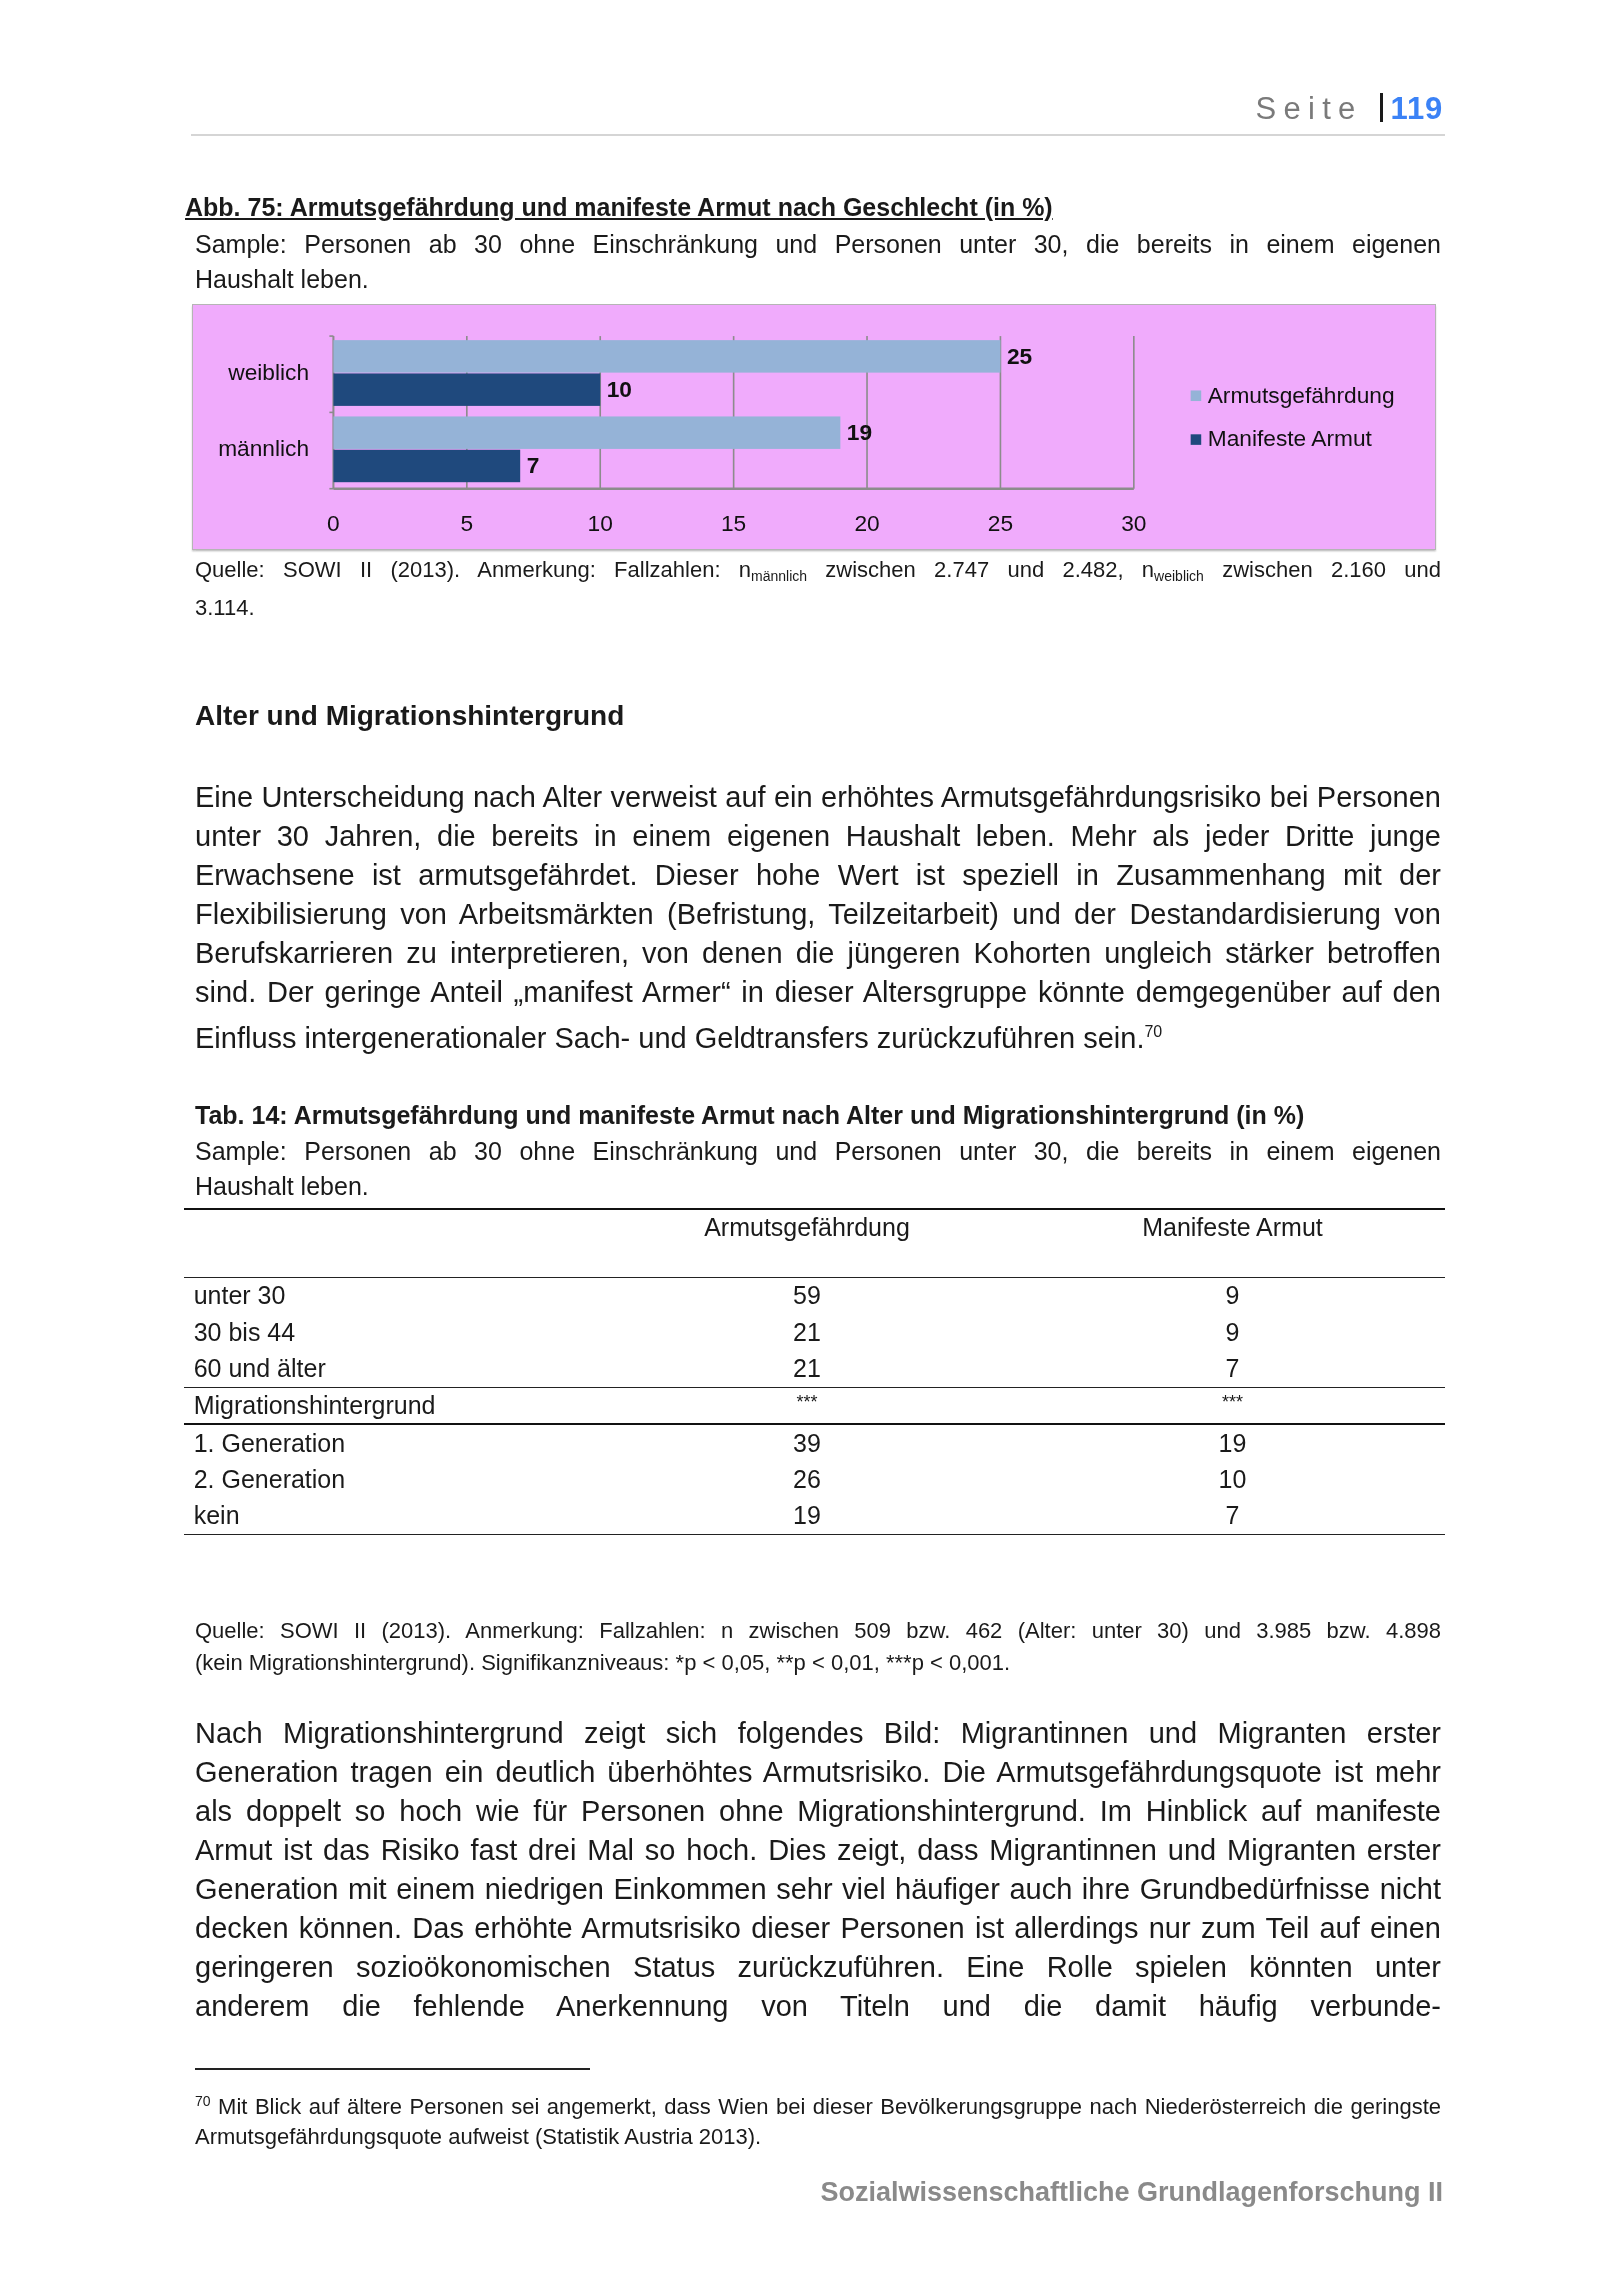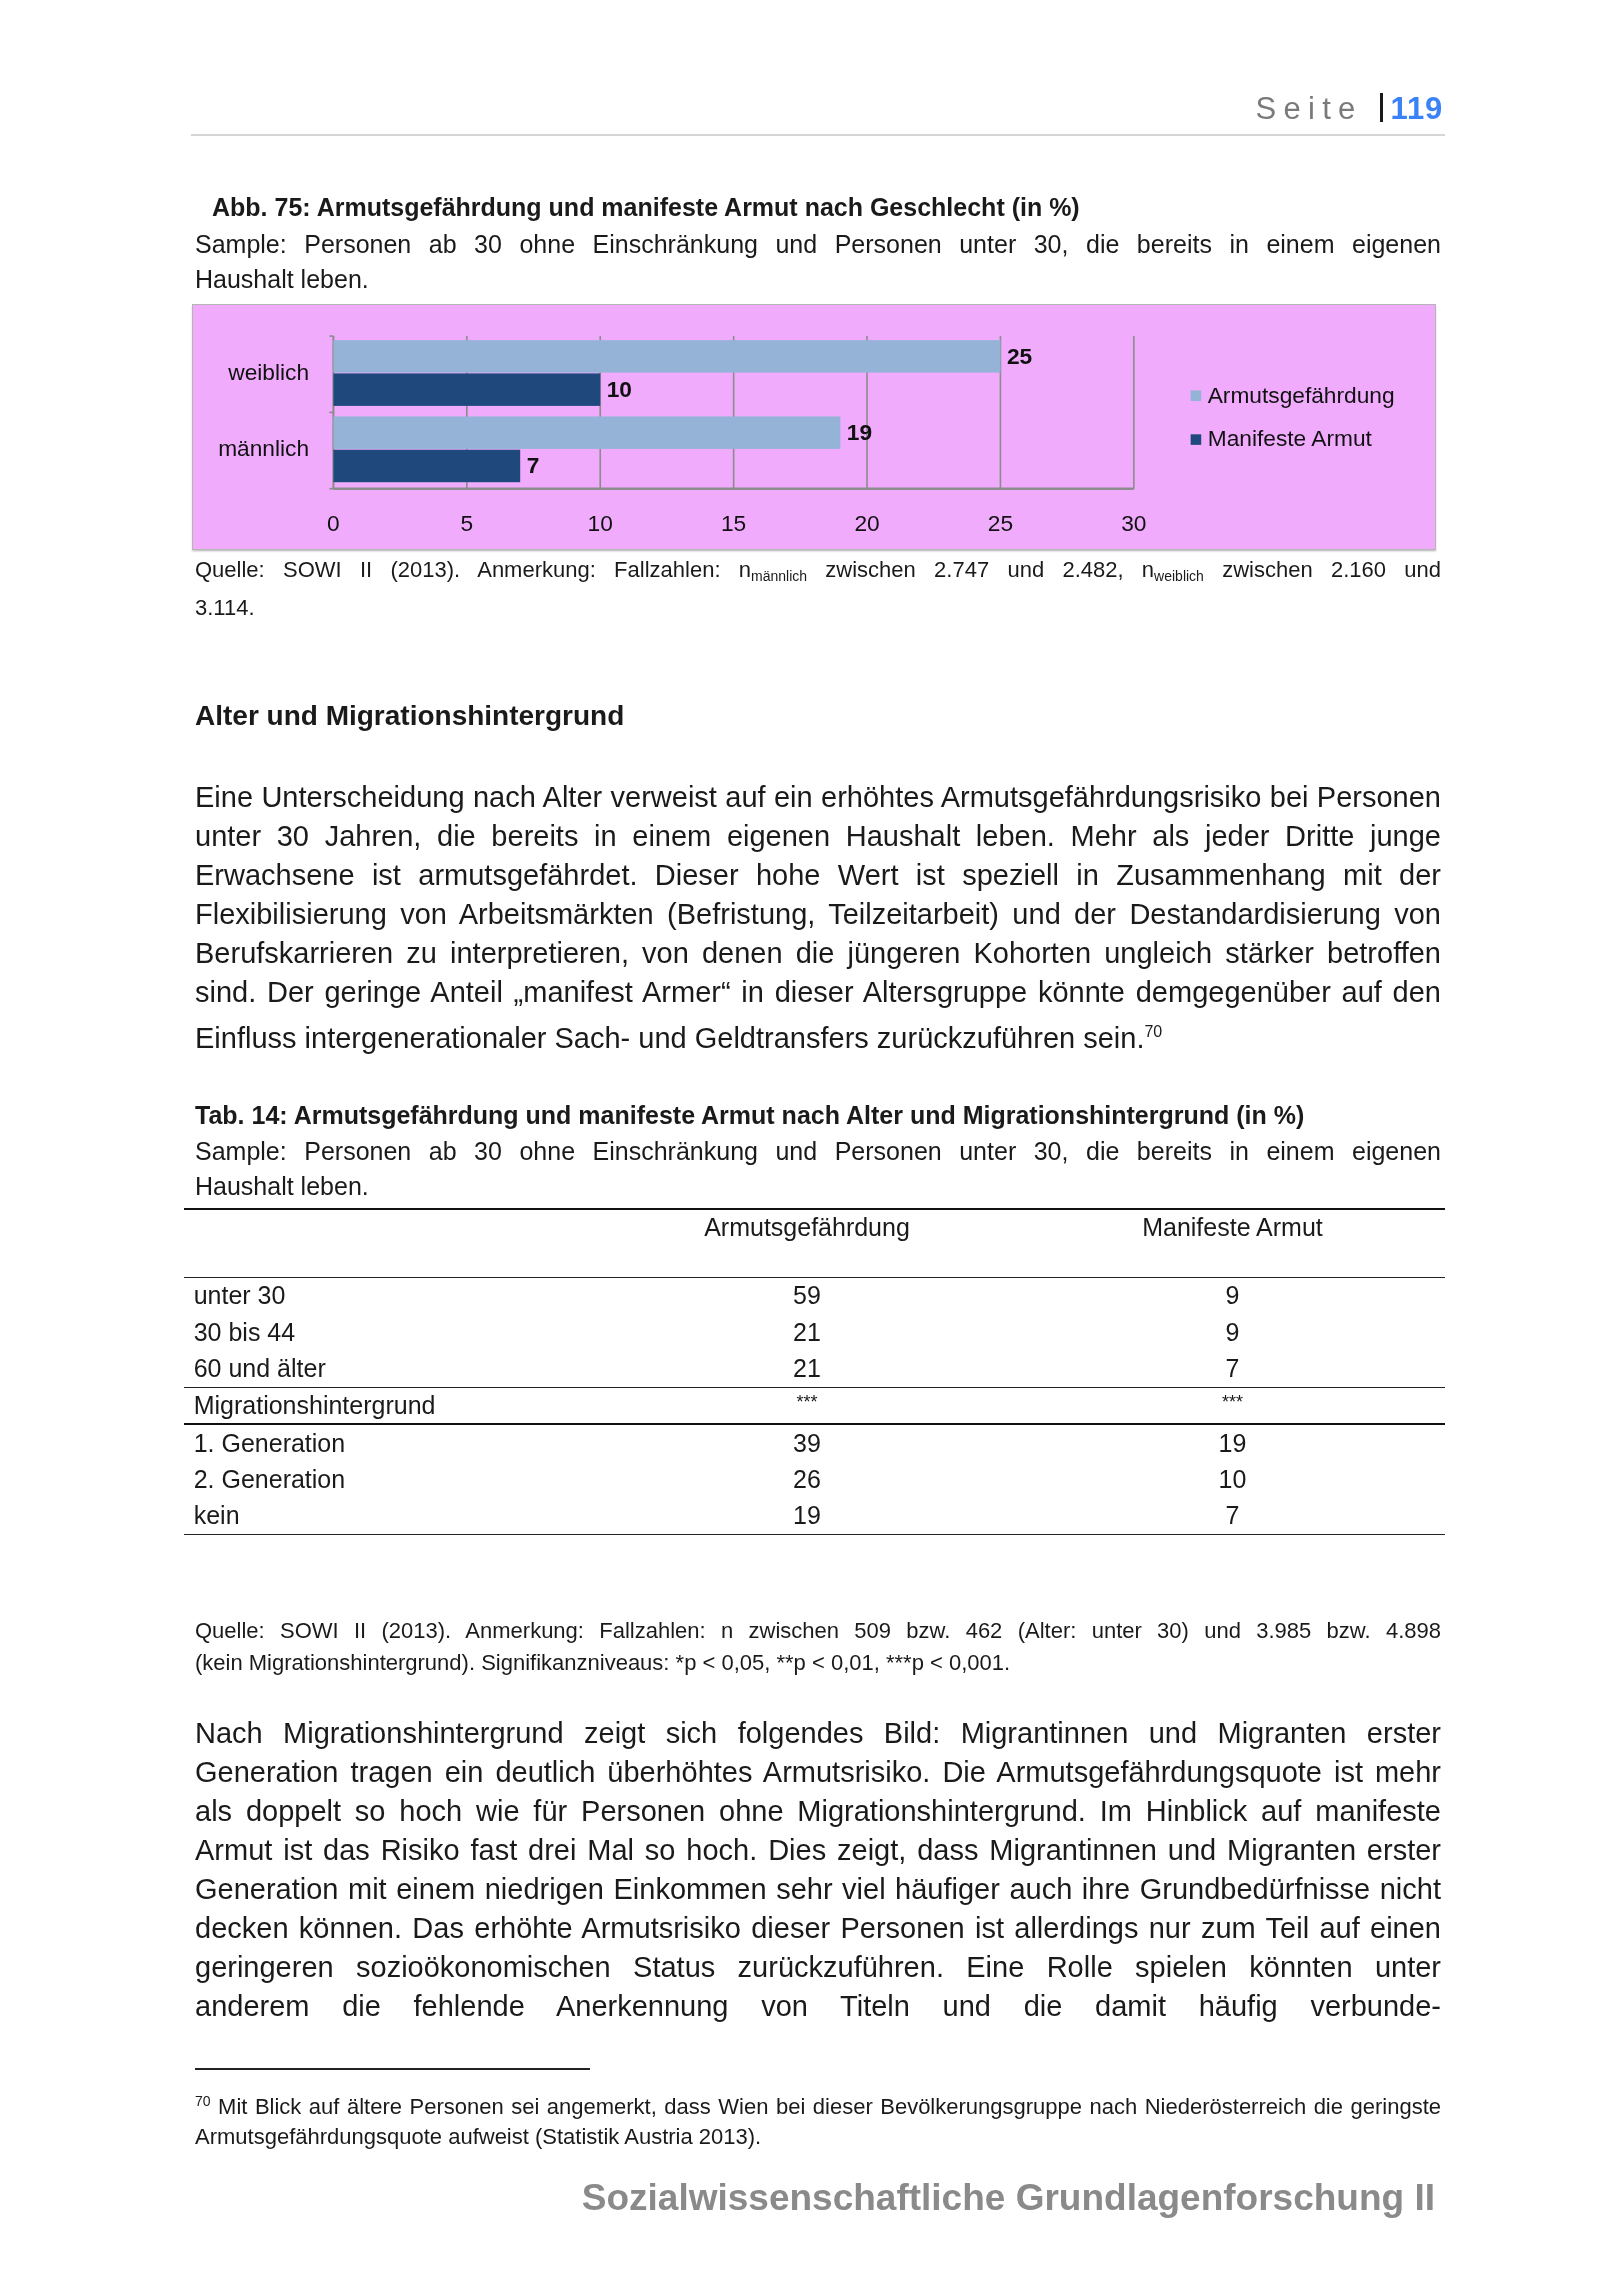--- a/index.html
+++ b/index.html
@@ -32,32 +32,32 @@
   .tbl { left: 184px; top: 1208px; width: 1261px; border-collapse: collapse; font-size: 25px; }
   .tbl td, .tbl th { padding: 0 0 0 9.7px; font-weight: normal; }
   .tbl .num { text-align: center; padding-left: 0; }
   .tbl .sig { font-size: 18px; vertical-align: top; padding-top: 4.9px; }
   .rule-top { border-top: 2.4px solid #111; }
   .rule { border-top: 1.6px solid #222; }
 
   .fn-rule { left: 195px; top: 2068px; width: 395px; height: 1.6px; background: #222; }
   .footnote { left: 195px; top: 2086px; width: 1246px; font-size: 22px; line-height: 30px; text-align: justify; }
   .footnote sup { font-size: 14px; }
-  .footer-title { right: 188px; top: 2177px; font-size: 37px; font-weight: bold; color: #8a8a8a; }
+  .footer-title { right: 180px; top: 2177px; font-size: 27px; font-weight: bold; color: #8a8a8a; }
 </style>
 </head>
 <body>
 
 <div class="abs header-text">
   <span>Seite</span>
   <span class="header-sep"></span><span class="page-num">119</span>
 </div>
 <div class="abs header-rule"></div>
 
-<div class="abs caption-title" style="left:212px; top:193px;">Abb. 75: Armutsgefährdung und manifeste Armut nach Geschlecht (in %)</div>
+<div class="abs caption-title" style="left:185px; top:193px;text-decoration:underline;">Abb. 75: Armutsgefährdung und manifeste Armut nach Geschlecht (in %)</div>
 <div class="abs caption-sample" style="left:195px; top:227px; width:1246px;">
   <div style="text-align:justify; text-align-last:justify;">Sample: Personen ab 30 ohne Einschränkung und Personen unter 30, die bereits in einem eigenen</div>
   <div>Haushalt leben.</div>
 </div>
 
 <div class="abs chart-box">
   <svg id="chart-svg" width="1242" height="244" viewBox="0 0 1530 300">
       <line x1="173" x2="173" y1="38" y2="226" stroke="#8c8c8c" stroke-width="2"></line>
       <line x1="337.3333333333333" x2="337.3333333333333" y1="38" y2="226" stroke="#8c8c8c" stroke-width="2"></line>
       <line x1="501.66666666666663" x2="501.66666666666663" y1="38" y2="226" stroke="#8c8c8c" stroke-width="2"></line>

